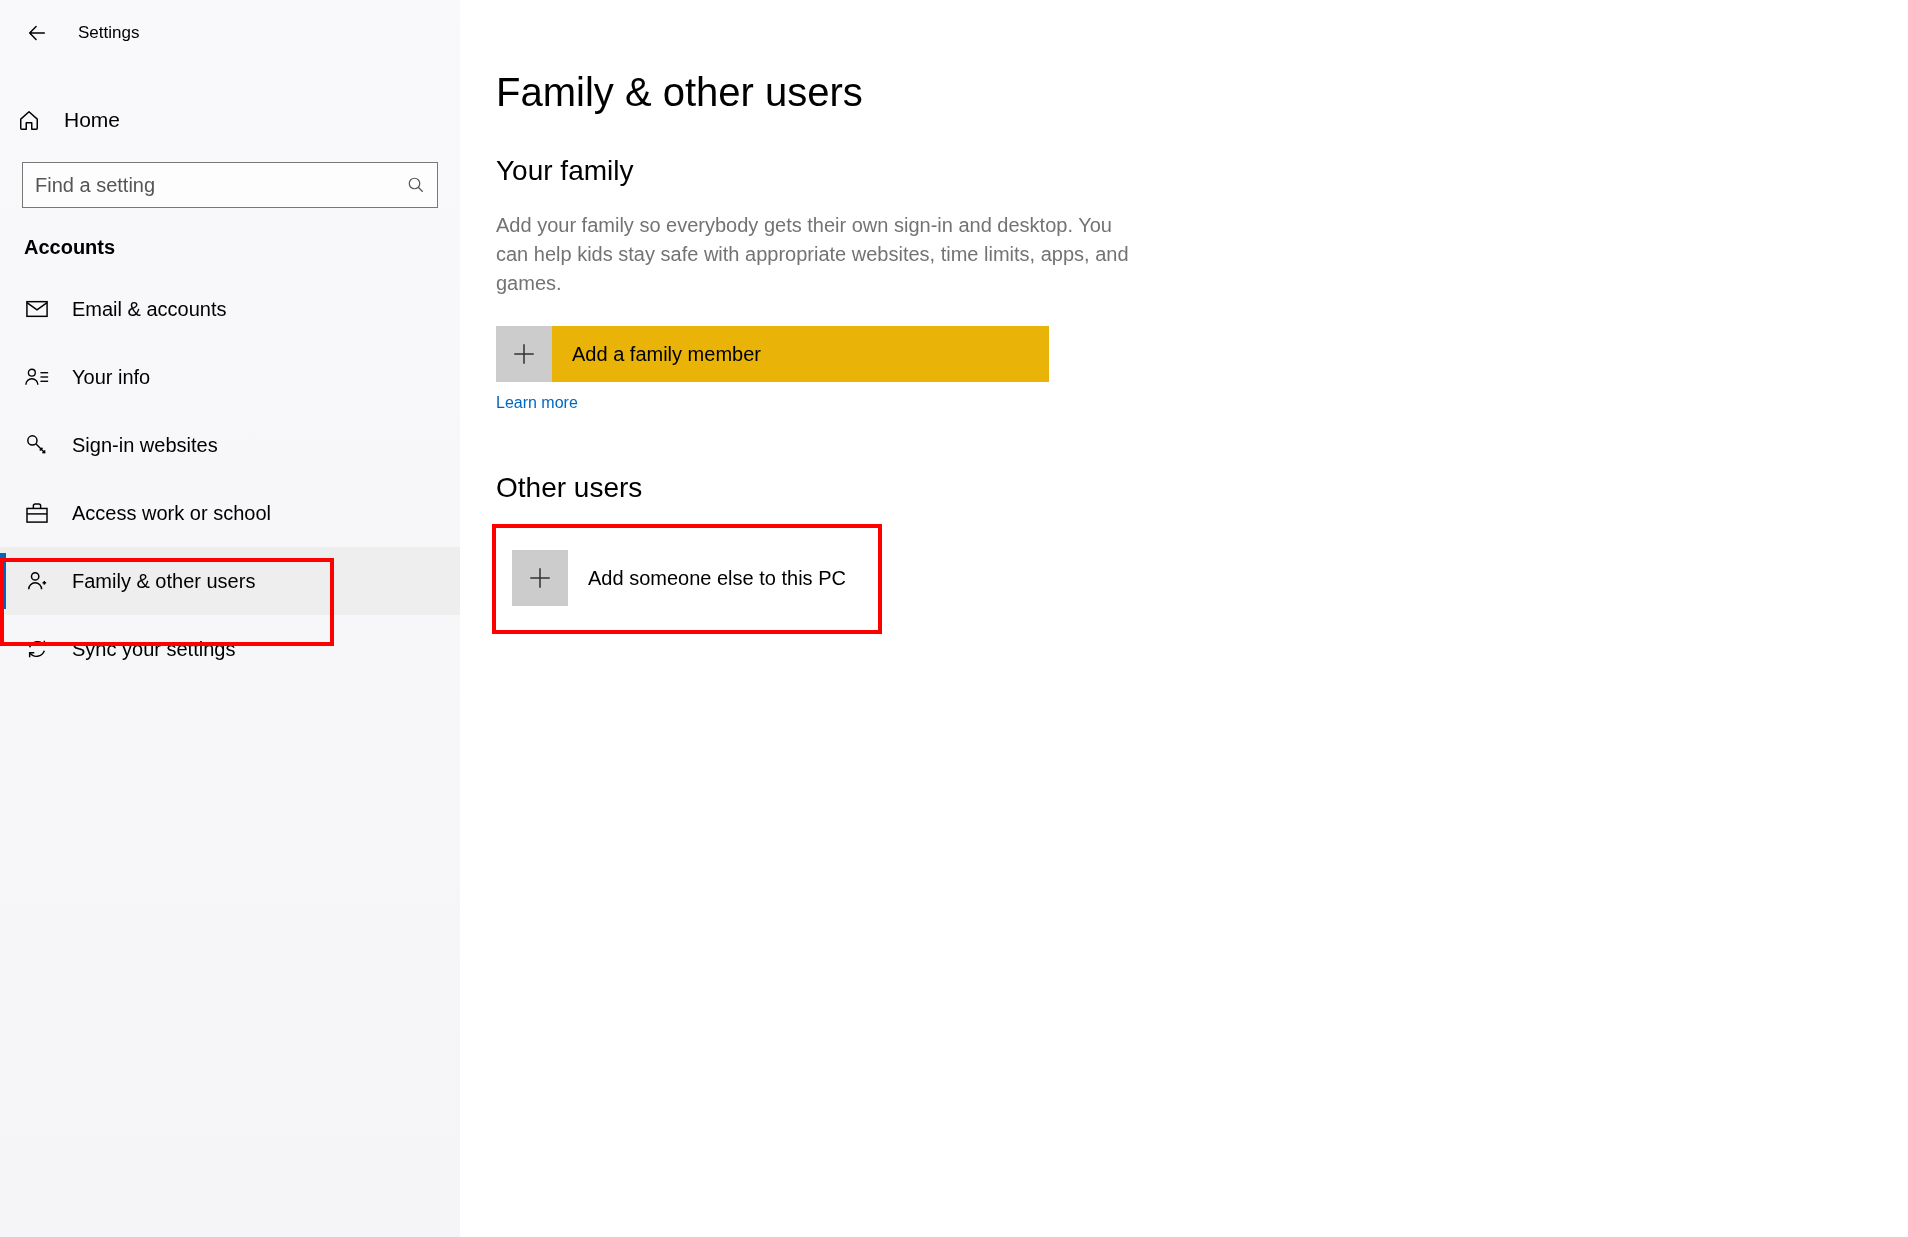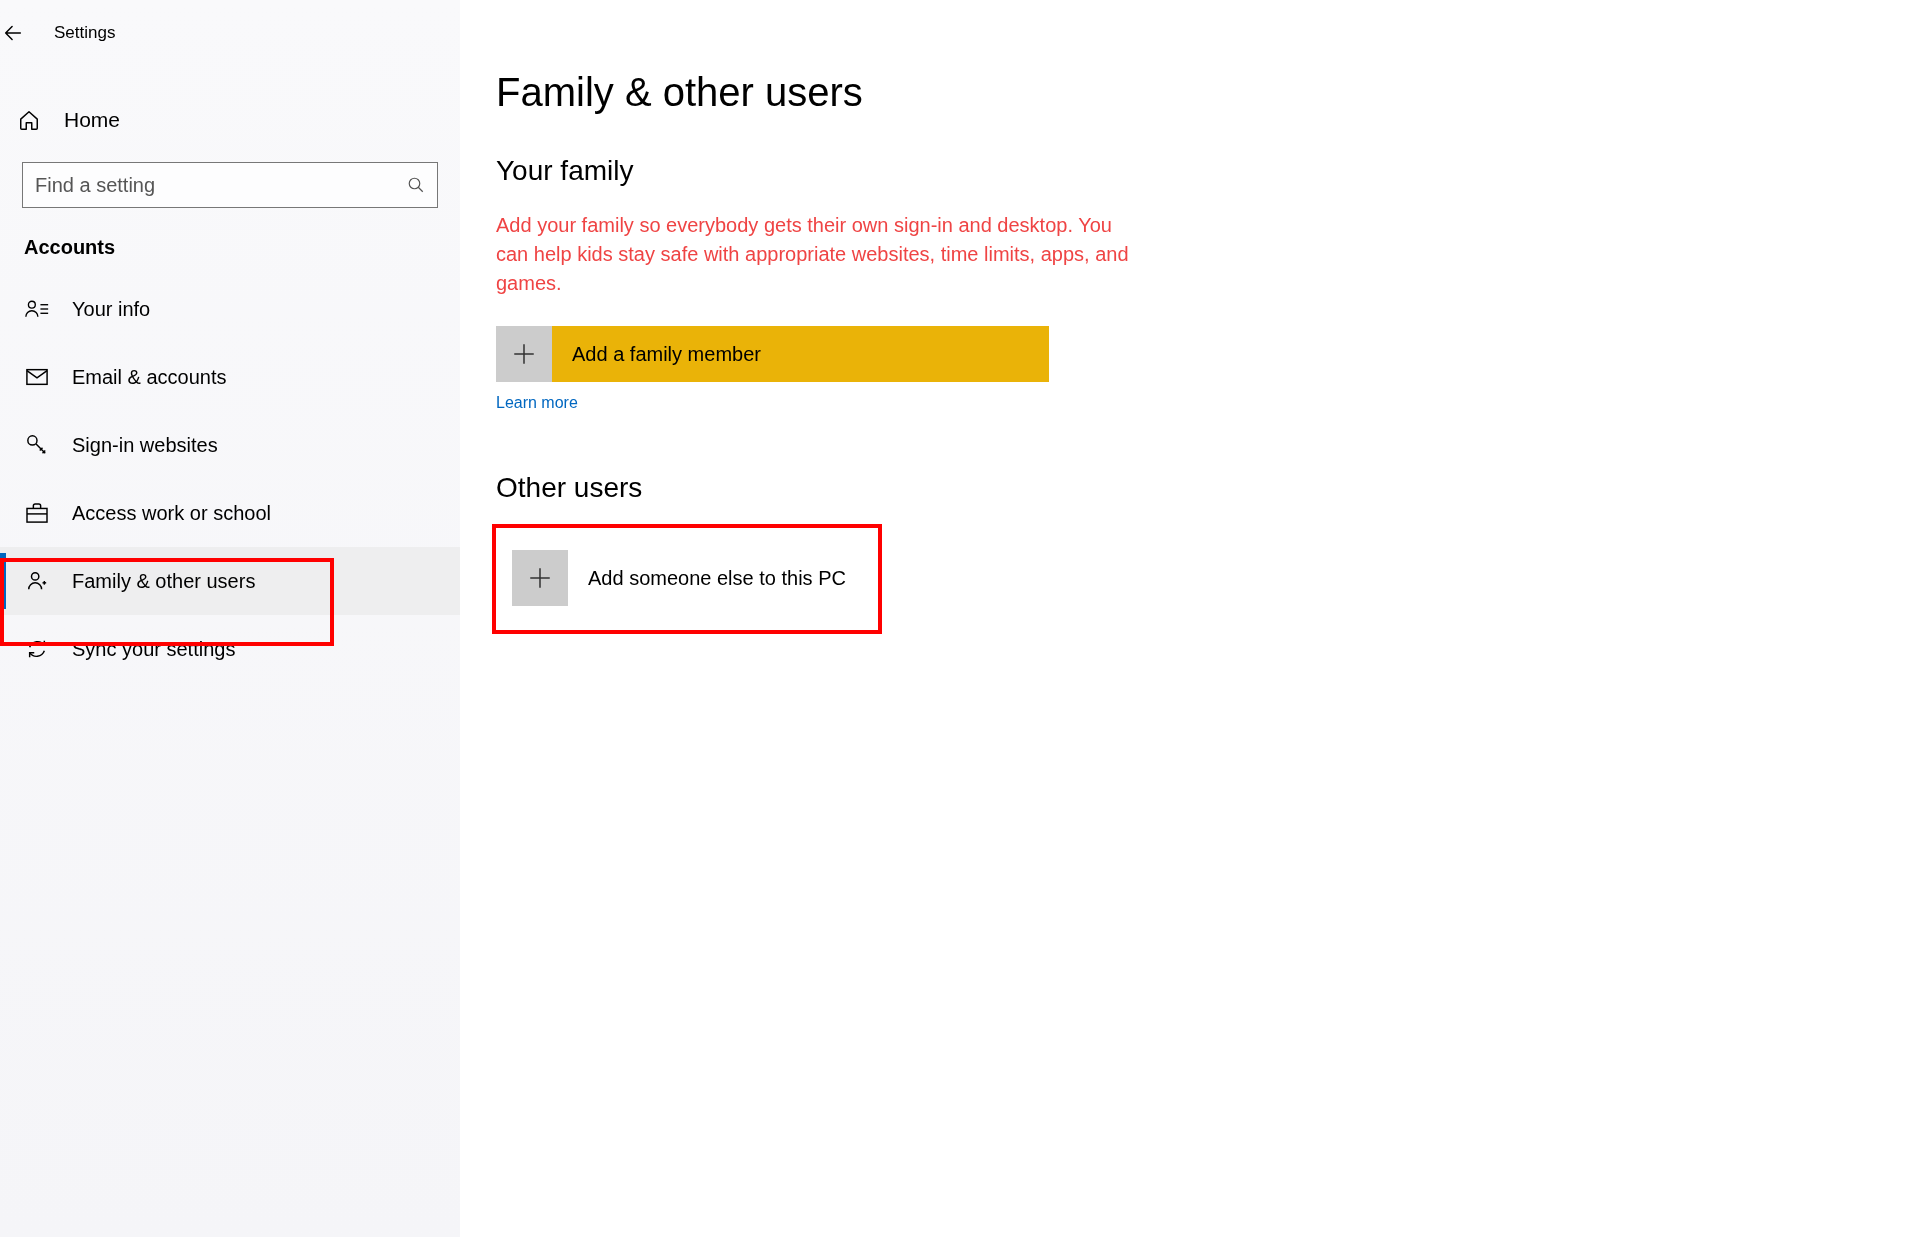--- a/index.html
+++ b/index.html
@@ -18,20 +18,21 @@
   .sidebar {
     width: 460px;
     background: linear-gradient(to bottom, #f9f9fb, #f5f5f8);
     padding-top: 10px;
     position: relative;
   }
   .titlebar {
     display: flex;
     align-items: center;
     height: 46px;
+    padding-left: 24px;
     gap: 28px;
   }
   .back-arrow {
     width: 26px;
     height: 26px;
     display:flex;align-items:center;justify-content:center;
     cursor:pointer;
   }
   .titlebar-title {
     font-size: 17px;
@@ -116,21 +117,21 @@
     font-weight:500;
     margin-bottom:40px;
   }
   .subheading{
     font-size:28px;
     font-weight:400;
     margin-bottom:24px;
   }
   .body-text{
     font-size:20px;
-    color:#ef4444;
+    color:#737373;
     max-width:640px;
     line-height:1.45;
     margin-bottom:28px;
   }
   .action-card{
     width:553px;
     background:#eab308;
     display:flex;
     align-items:center;
     gap:20px;
@@ -185,39 +186,39 @@
               <line x1="15" y1="15" x2="21" y2="21" stroke="#555" stroke-width="1.6"></line>
             </svg>
         </span>
       </div>
     </div>
 
     <div class="section-label">Accounts</div>
 
     <div class="nav-item">
       <span class="icon-slot">
+        <svg width="22" height="18" viewBox="0 0 24 18">
+            <rect x="1" y="1" width="22" height="16" fill="none" stroke="#000" stroke-width="1.6"></rect>
+            <path d="M1 2l11 8 11-8" fill="none" stroke="#000" stroke-width="1.6"></path>
+          </svg>
+      </span>
+      <span class="nav-label">Email &amp; accounts</span>
+    </div>
+
+    <div class="nav-item">
+      <span class="icon-slot">
         <svg width="24" height="20" viewBox="0 0 28 22">
             <circle cx="8" cy="6" r="4" fill="none" stroke="#000" stroke-width="1.6"></circle>
             <path d="M1 20c0-4 3-7 7-7s7 3 7 7" fill="none" stroke="#000" stroke-width="1.6"></path>
             <line x1="18" y1="6" x2="27" y2="6" stroke="#000" stroke-width="1.6"></line>
             <line x1="18" y1="11" x2="27" y2="11" stroke="#000" stroke-width="1.6"></line>
             <line x1="18" y1="16" x2="27" y2="16" stroke="#000" stroke-width="1.6"></line>
           </svg>
       </span>
       <span class="nav-label">Your info</span>
-    </div>
-
-    <div class="nav-item">
-      <span class="icon-slot">
-        <svg width="22" height="18" viewBox="0 0 24 18">
-            <rect x="1" y="1" width="22" height="16" fill="none" stroke="#000" stroke-width="1.6"></rect>
-            <path d="M1 2l11 8 11-8" fill="none" stroke="#000" stroke-width="1.6"></path>
-          </svg>
-      </span>
-      <span class="nav-label">Email &amp; accounts</span>
     </div>
 
     <div class="nav-item">
       <span class="icon-slot">
         <svg width="22" height="22" viewBox="0 0 24 24">
             <circle cx="7" cy="7" r="5" fill="none" stroke="#000" stroke-width="1.6"></circle>
             <path d="M11 11l10 10M18 21l3-3M15 18l3-3" fill="none" stroke="#000" stroke-width="1.6"></path>
           </svg>
       </span>
       <span class="nav-label">Sign-in websites</span>

